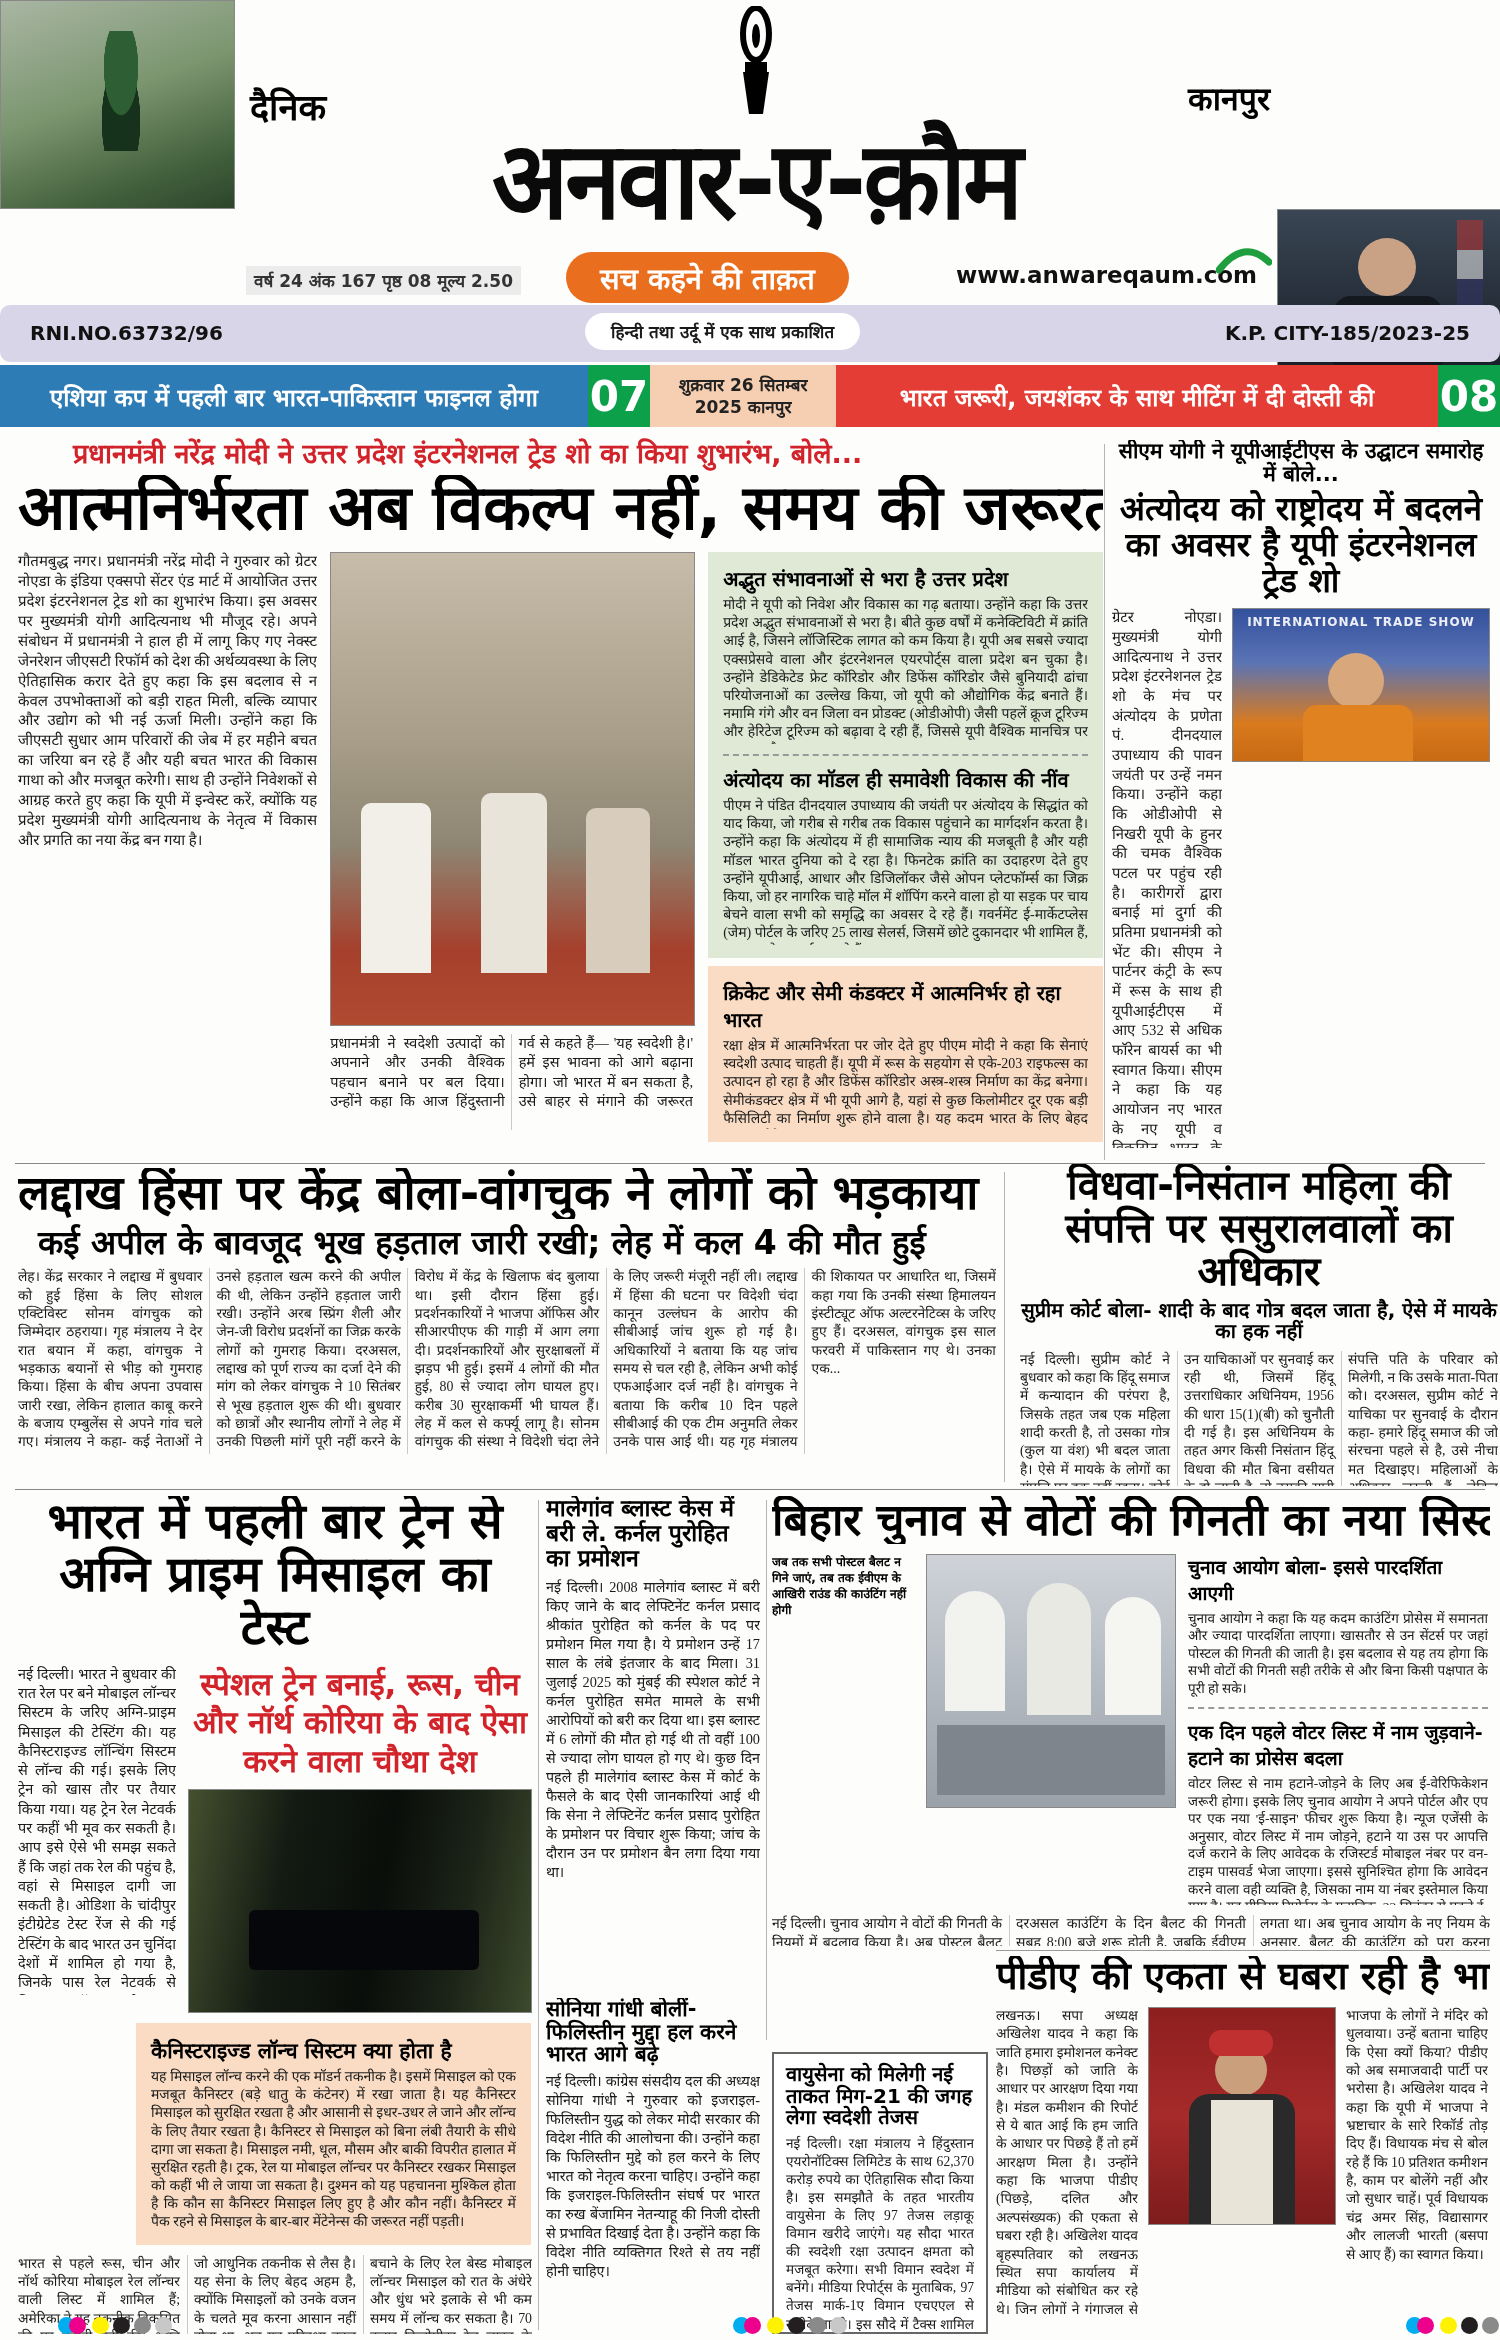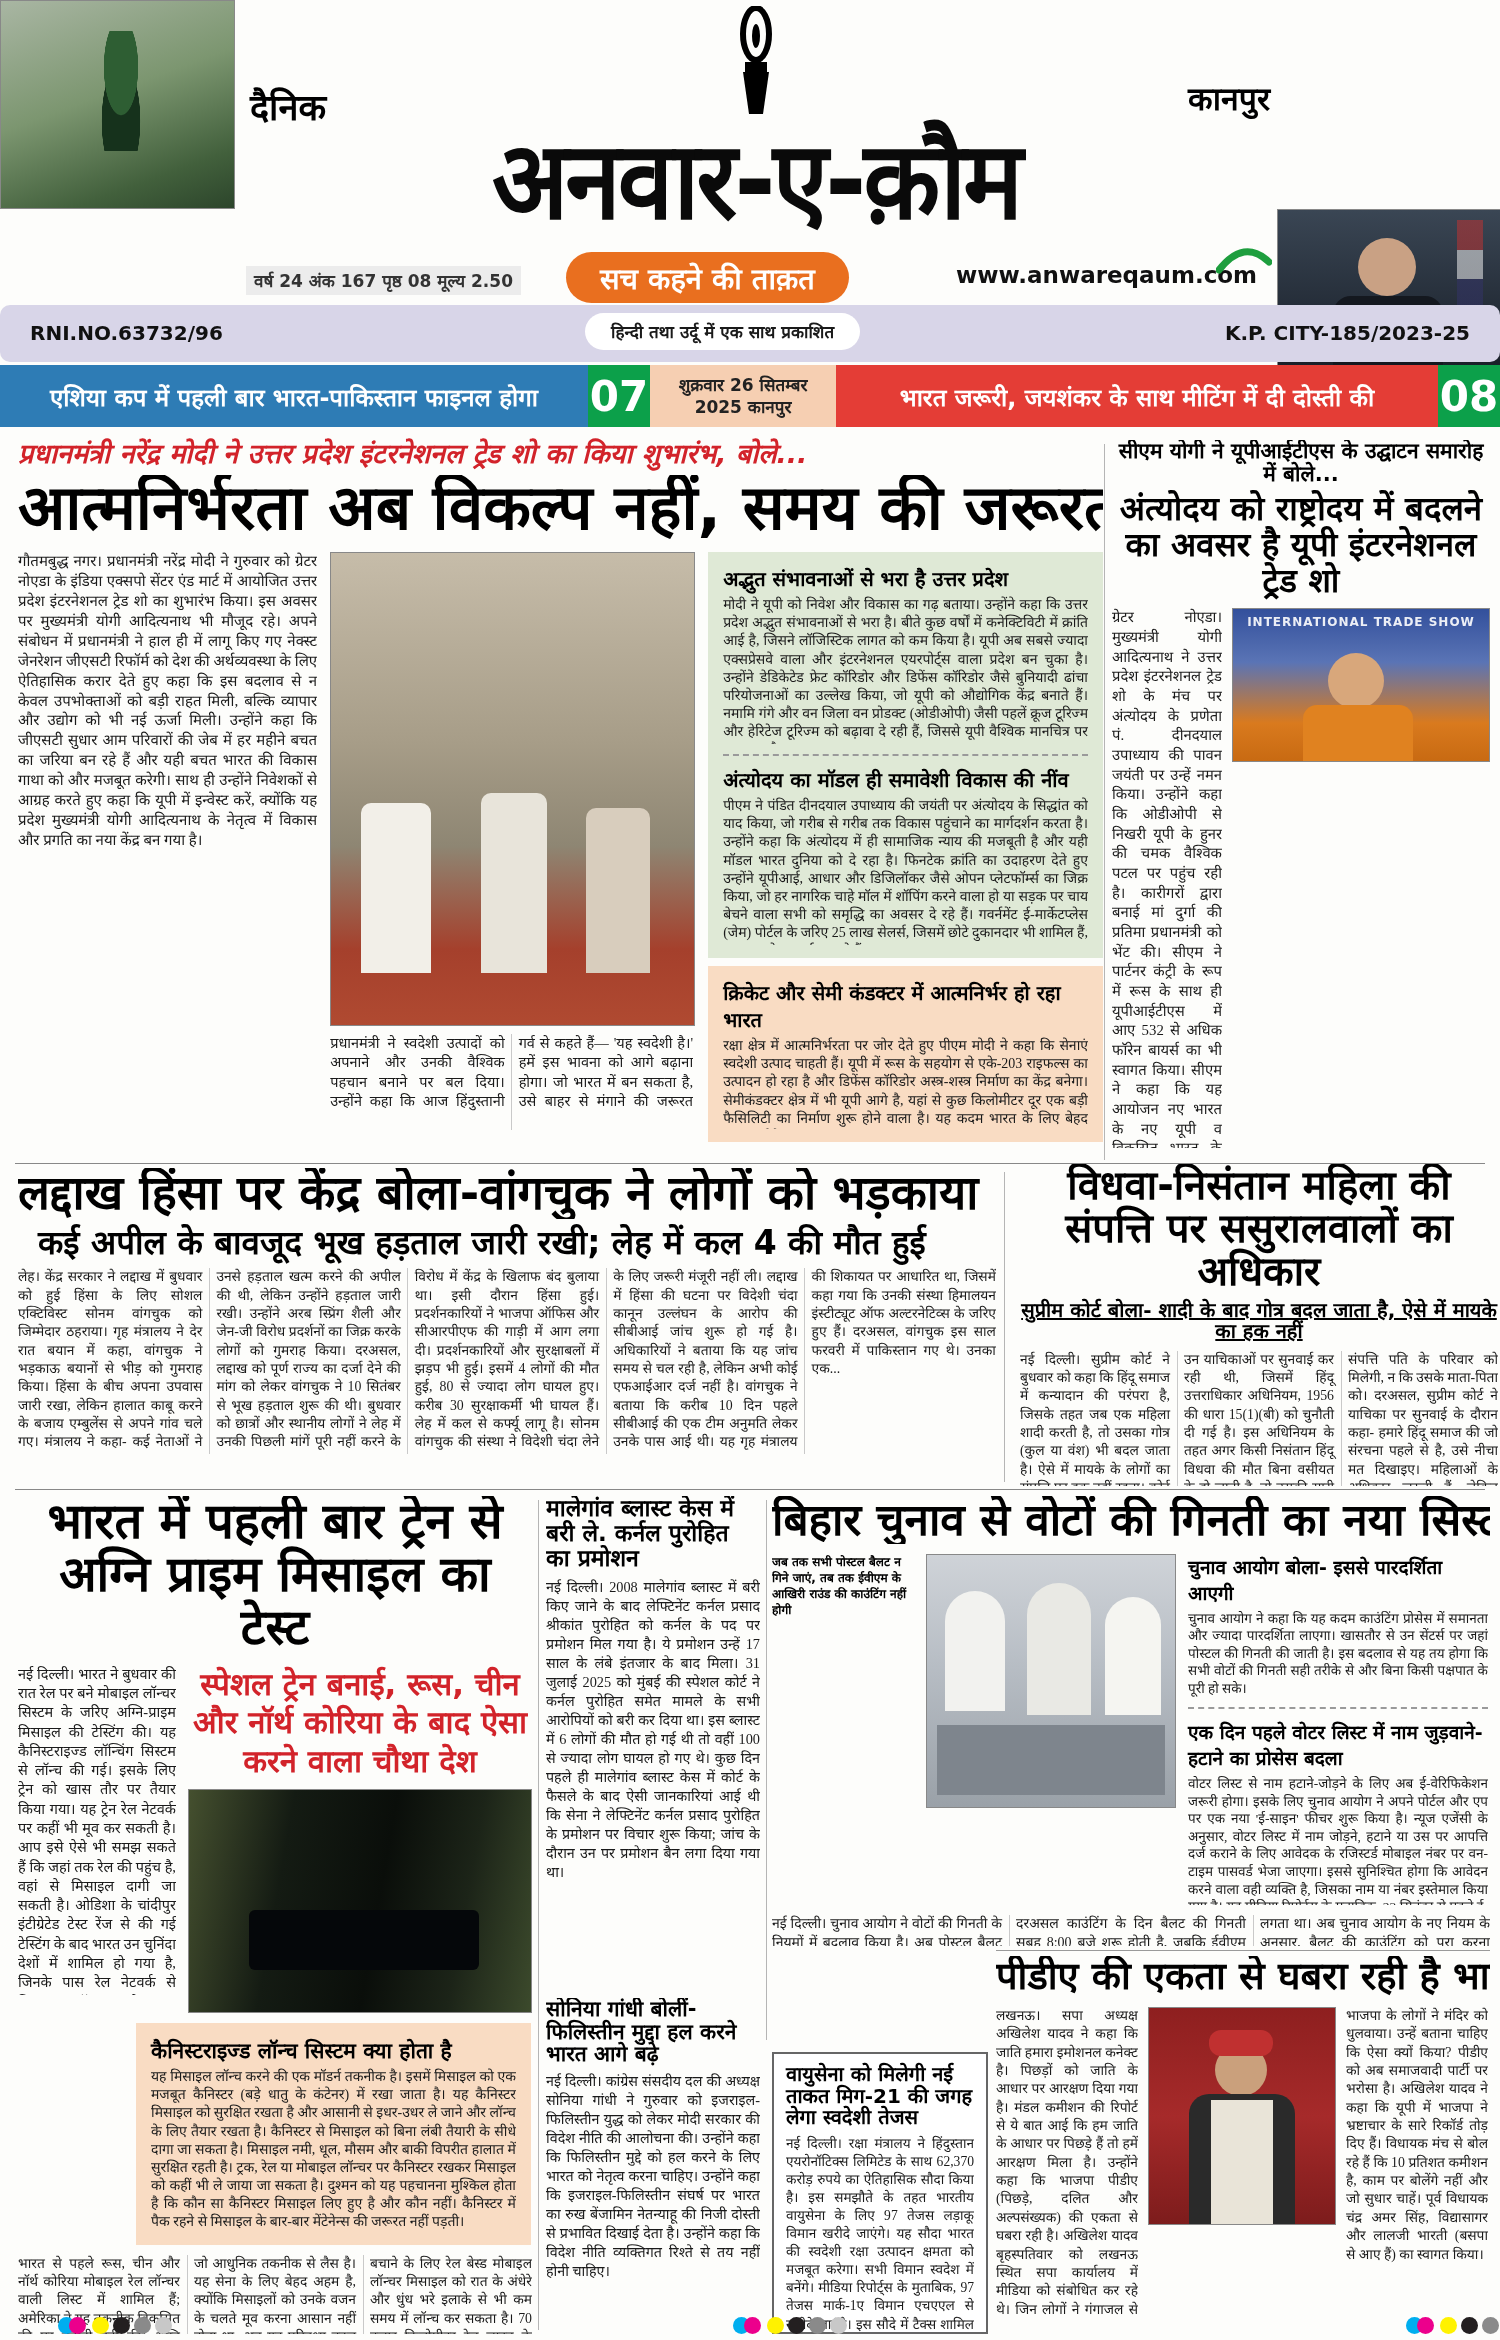--- a/index.html
+++ b/index.html
@@ -92,21 +92,21 @@
     <div class="pgnum">07</div>
     <div class="datebox">
       <span>शुक्रवार 26 सितम्बर</span>
       <span>2025 कानपुर</span>
     </div>
     <div class="red">भारत जरूरी, जयशंकर के साथ मीटिंग में दी दोस्ती की</div>
     <div class="pgnum">08</div>
   </div>
 
   <div class="abs" style="left:18px;top:434px;width:1085px;height:728px;overflow:hidden;">
-    <div class="kicker" style="font-size:27px;font-style:italic;">प्रधानमंत्री नरेंद्र मोदी ने उत्तर प्रदेश इंटरनेशनल ट्रेड शो का किया शुभारंभ, बोले...</div>
+    <div class="kicker" style="font-size:27px;margin-left:55px;">प्रधानमंत्री नरेंद्र मोदी ने उत्तर प्रदेश इंटरनेशनल ट्रेड शो का किया शुभारंभ, बोले...</div>
     <div class="hed" style="font-size:62px;margin-top:4px;white-space:nowrap;overflow:hidden;">आत्मनिर्भरता अब विकल्प नहीं, समय की जरूरत</div>
     <div style="display:flex;gap:13px;margin-top:10px;">
       <div class="body-text" style="width:300px;height:580px;overflow:hidden;">गौतमबुद्ध नगर। प्रधानमंत्री नरेंद्र मोदी ने गुरुवार को ग्रेटर नोएडा के इंडिया एक्सपो सेंटर एंड मार्ट में आयोजित उत्तर प्रदेश इंटरनेशनल ट्रेड शो का शुभारंभ किया। इस अवसर पर मुख्यमंत्री योगी आदित्यनाथ भी मौजूद रहे। अपने संबोधन में प्रधानमंत्री ने हाल ही में लागू किए गए नेक्स्ट जेनरेशन जीएसटी रिफॉर्म को देश की अर्थव्यवस्था के लिए ऐतिहासिक करार देते हुए कहा कि इस बदलाव से न केवल उपभोक्ताओं को बड़ी राहत मिली, बल्कि व्यापार और उद्योग को भी नई ऊर्जा मिली। उन्होंने कहा कि जीएसटी सुधार आम परिवारों की जेब में हर महीने बचत का जरिया बन रहे हैं और यही बचत भारत की विकास गाथा को और मजबूत करेगी। साथ ही उन्होंने निवेशकों से आग्रह करते हुए कहा कि यूपी में इन्वेस्ट करें, क्योंकि यह प्रदेश मुख्यमंत्री योगी आदित्यनाथ के नेतृत्व में विकास और प्रगति का नया केंद्र बन गया है।</div>
       <div style="width:365px;">
         <div class="photo" style="width:363px;height:472px;background:linear-gradient(180deg,#c6bca9 0%,#a79d88 40%,#8e8673 62%,#a5402c 84%,#b04a31 100%);">
           <div style="position:absolute;left:30px;top:250px;width:70px;height:170px;background:#f2efe8;border-radius:10px 10px 0 0;"></div>
           <div style="position:absolute;left:150px;top:240px;width:66px;height:180px;background:#e8e4da;border-radius:10px 10px 0 0;"></div>
           <div style="position:absolute;left:255px;top:255px;width:64px;height:165px;background:#d8cdbd;border-radius:10px 10px 0 0;"></div>
         </div>
         <div class="body-text cols-2" style="width:363px;height:96px;overflow:hidden;margin-top:8px;font-size:14.5px;">प्रधानमंत्री ने स्वदेशी उत्पादों को अपनाने और उनकी वैश्विक पहचान बनाने पर बल दिया। उन्होंने कहा कि आज हिंदुस्तानी गर्व से कहते हैं— 'यह स्वदेशी है।' हमें इस भावना को आगे बढ़ाना होगा। जो भारत में बन सकता है, उसे बाहर से मंगाने की जरूरत नहीं। पीएम ने कहा कि आत्मनिर्भरता अब एक विकल्प नहीं, बल्कि जरूरत है, क्योंकि दूसरों पर निर्भरता विकास की राह में बाधा बनती है। उन्होंने उद्यमियों से अपील की कि वे अपने बिजनेस मॉडल को इस दिशा में ढालें, जो आत्मनिर्भर भारत का आधार बनें। गुणवत्ता पर जोर देते हुए कहा कि जो भी मैन्युफैक्चर करें, वह उत्तम हो। सूक्ष्म, लघु एवं मध्यम उद्यम और टिकाऊ उत्पाद ही स्वदेशी की ताकत हैं।</div>
@@ -152,21 +152,21 @@
   <div class="abs" style="left:18px;top:1168px;width:978px;height:318px;overflow:hidden;">
     <div class="hed" style="font-size:47px;white-space:nowrap;overflow:hidden;">लद्दाख हिंसा पर केंद्र बोला-वांगचुक ने लोगों को भड़काया</div>
     <div class="hed" style="font-size:33px;margin:6px 0 8px 20px;">कई अपील के बावजूद भूख हड़ताल जारी रखी; लेह में कल 4 की मौत हुई</div>
     <div class="body-text cols-5" style="font-size:13.8px;height:186px;overflow:hidden;">लेह। केंद्र सरकार ने लद्दाख में बुधवार को हुई हिंसा के लिए सोशल एक्टिविस्ट सोनम वांगचुक को जिम्मेदार ठहराया। गृह मंत्रालय ने देर रात बयान में कहा, वांगचुक ने भड़काऊ बयानों से भीड़ को गुमराह किया। हिंसा के बीच अपना उपवास जारी रखा, लेकिन हालात काबू करने के बजाय एम्बुलेंस से अपने गांव चले गए। मंत्रालय ने कहा- कई नेताओं ने उनसे हड़ताल खत्म करने की अपील की थी, लेकिन उन्होंने हड़ताल जारी रखी। उन्होंने अरब स्प्रिंग शैली और जेन-जी विरोध प्रदर्शनों का जिक्र करके लोगों को गुमराह किया। दरअसल, लद्दाख को पूर्ण राज्य का दर्जा देने की मांग को लेकर वांगचुक ने 10 सितंबर से भूख हड़ताल शुरू की थी। बुधवार को छात्रों और स्थानीय लोगों ने लेह में उनकी पिछली मांगें पूरी नहीं करने के विरोध में केंद्र के खिलाफ बंद बुलाया था। इसी दौरान हिंसा हुई। प्रदर्शनकारियों ने भाजपा ऑफिस और सीआरपीएफ की गाड़ी में आग लगा दी। प्रदर्शनकारियों और सुरक्षाबलों में झड़प भी हुई। इसमें 4 लोगों की मौत हुई, 80 से ज्यादा लोग घायल हुए। करीब 30 सुरक्षाकर्मी भी घायल हैं। लेह में कल से कर्फ्यू लागू है। सोनम वांगचुक की संस्था ने विदेशी चंदा लेने के लिए जरूरी मंजूरी नहीं ली। लद्दाख में हिंसा की घटना पर विदेशी चंदा कानून उल्लंघन के आरोप की सीबीआई जांच शुरू हो गई है। अधिकारियों ने बताया कि यह जांच समय से चल रही है, लेकिन अभी कोई एफआईआर दर्ज नहीं है। वांगचुक ने बताया कि करीब 10 दिन पहले सीबीआई की एक टीम अनुमति लेकर उनके पास आई थी। यह गृह मंत्रालय की शिकायत पर आधारित था, जिसमें कहा गया कि उनकी संस्था हिमालयन इंस्टीट्यूट ऑफ अल्टरनेटिव्स के जरिए हुए हैं। दरअसल, वांगचुक इस साल फरवरी में पाकिस्तान गए थे। उनका एक...</div>
   </div>
 
   <div class="vline" style="left:1004px;top:1172px;height:310px;"></div>
 
   <div class="abs" style="left:1020px;top:1164px;width:478px;height:322px;overflow:hidden;">
     <div class="hed" style="font-size:40px;text-align:center;">विधवा-निसंतान महिला की संपत्ति पर ससुरालवालों का अधिकार</div>
-    <div class="hed" style="font-size:20px;text-align:center;margin:6px 0 8px 0;text-decoration:underline;">सुप्रीम कोर्ट बोला- शादी के बाद गोत्र बदल जाता है, ऐसे में मायके का हक नहीं</div>
+    <div class="hed" style="font-size:20px;text-align:center;margin:6px 0 8px 0;">सुप्रीम कोर्ट बोला- शादी के बाद गोत्र बदल जाता है, ऐसे में मायके का हक नहीं</div>
     <div class="body-text cols-3" style="font-size:13.8px;height:152px;overflow:hidden;">नई दिल्ली। सुप्रीम कोर्ट ने बुधवार को कहा कि हिंदू समाज में कन्यादान की परंपरा है, जिसके तहत जब एक महिला शादी करती है, तो उसका गोत्र (कुल या वंश) भी बदल जाता है। ऐसे में मायके के लोगों का संपत्ति पर हक नहीं रहता। कोर्ट उन याचिकाओं पर सुनवाई कर रही थी, जिसमें हिंदू उत्तराधिकार अधिनियम, 1956 की धारा 15(1)(बी) को चुनौती दी गई है। इस अधिनियम के तहत अगर किसी निसंतान हिंदू विधवा की मौत बिना वसीयत के हो जाती है, तो उसकी सारी संपत्ति पति के परिवार को मिलेगी, न कि उसके माता-पिता को। दरअसल, सुप्रीम कोर्ट ने याचिका पर सुनवाई के दौरान कहा- हमारे हिंदू समाज की जो संरचना पहले से है, उसे नीचा मत दिखाइए। महिलाओं के अधिकार जरूरी हैं, लेकिन सामाजिक संरचना और परंपराओं का ध्यान रखना भी जरूरी है। याचिका की सुनवाई जस्टिस बी.वी. नागरत्ना की बेंच में एकमत मामले की धारा 19 के कारण यह मामला...</div>
   </div>
 
   <div class="hline" style="left:15px;top:1489px;width:1470px;background:#888;"></div>
 
   <div class="abs" style="left:18px;top:1496px;width:514px;height:838px;overflow:hidden;">
     <div class="hed" style="font-size:49px;text-align:center;">भारत में पहली बार ट्रेन से अग्नि प्राइम मिसाइल का टेस्ट</div>
     <div style="display:flex;gap:12px;margin-top:10px;">
       <div class="body-text" style="width:158px;height:330px;overflow:hidden;font-size:14.5px;">नई दिल्ली। भारत ने बुधवार की रात रेल पर बने मोबाइल लॉन्चर सिस्टम के जरिए अग्नि-प्राइम मिसाइल की टेस्टिंग की। यह कैनिस्टराइज्ड लॉन्चिंग सिस्टम से लॉन्च की गई। इसके लिए ट्रेन को खास तौर पर तैयार किया गया। यह ट्रेन रेल नेटवर्क पर कहीं भी मूव कर सकती है। आप इसे ऐसे भी समझ सकते हैं कि जहां तक रेल की पहुंच है, वहां से मिसाइल दागी जा सकती है। ओडिशा के चांदीपुर इंटीग्रेटेड टेस्ट रेंज से की गई टेस्टिंग के बाद भारत उन चुनिंदा देशों में शामिल हो गया है, जिनके पास रेल नेटवर्क से मिसाइल लॉन्च करने वाला कैनिस्टराइज्ड लॉन्चिंग सिस्टम है।</div>
       <div style="width:344px;">

